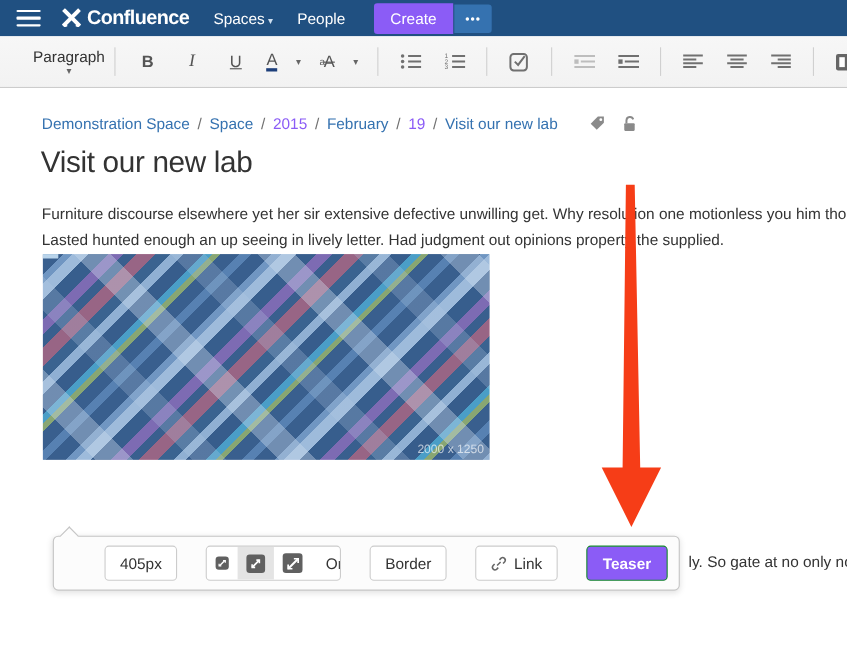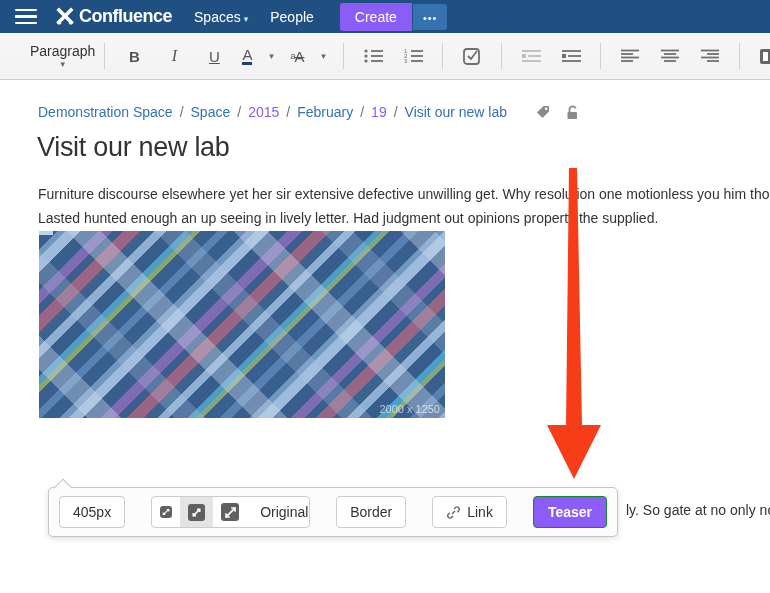--- a/index.html
+++ b/index.html
@@ -79,21 +79,21 @@
   
   .img-popup { position:absolute; left:48px; top:487px; width:570px; height:50px;
     background:#fcfcfc; border:1px solid #c5c5c5; border-radius:5px;
     box-shadow:0 2px 6px rgba(0,0,0,0.12); display:flex; align-items:center;
     padding:0 10px; z-index:5; }
   .popup-caret { position:absolute; left:57px; top:481px; width:12px; height:12px;
     background:#fcfcfc; border-left:1px solid #c5c5c5; border-top:1px solid #c5c5c5;
     transform:rotate(45deg); z-index:6; }
   .pbtn { height:32px; background:#fff; border:1px solid #ccc; border-radius:4px;
     font-size:14px; color:#333; padding:0 13px; cursor:pointer; font-family:inherit;
-    display:flex; align-items:center; white-space:nowrap; }
+    display:flex; align-items:center; white-space:nowrap;margin-left:36px; }
   .pbtn + .pbtn, .pbtn + .seg-group, .seg-group + .pbtn { margin-left:26px; }
   .seg-group { height:32px; background:#fff; border:1px solid #ccc; border-radius:4px;
     display:flex; align-items:stretch; overflow:hidden; }
   .seg-cell { display:flex; align-items:center; justify-content:center; padding:0 8px; cursor:pointer; }
   .seg-cell.selected { background:#e4e4e4; }
   .seg-label { display:flex; align-items:center; padding:0 13px; font-size:14px; color:#333; cursor:pointer; }
   .rs-icon { background:#606060; border-radius:3px; display:flex; align-items:center; justify-content:center; }
   .teaser-btn { background:#8b5cf6; border-color:#14892c; color:#fff; font-weight:bold; padding:0 14px;text-align:center; }
   .link-ic { margin-right:6px; display:flex; }
 

